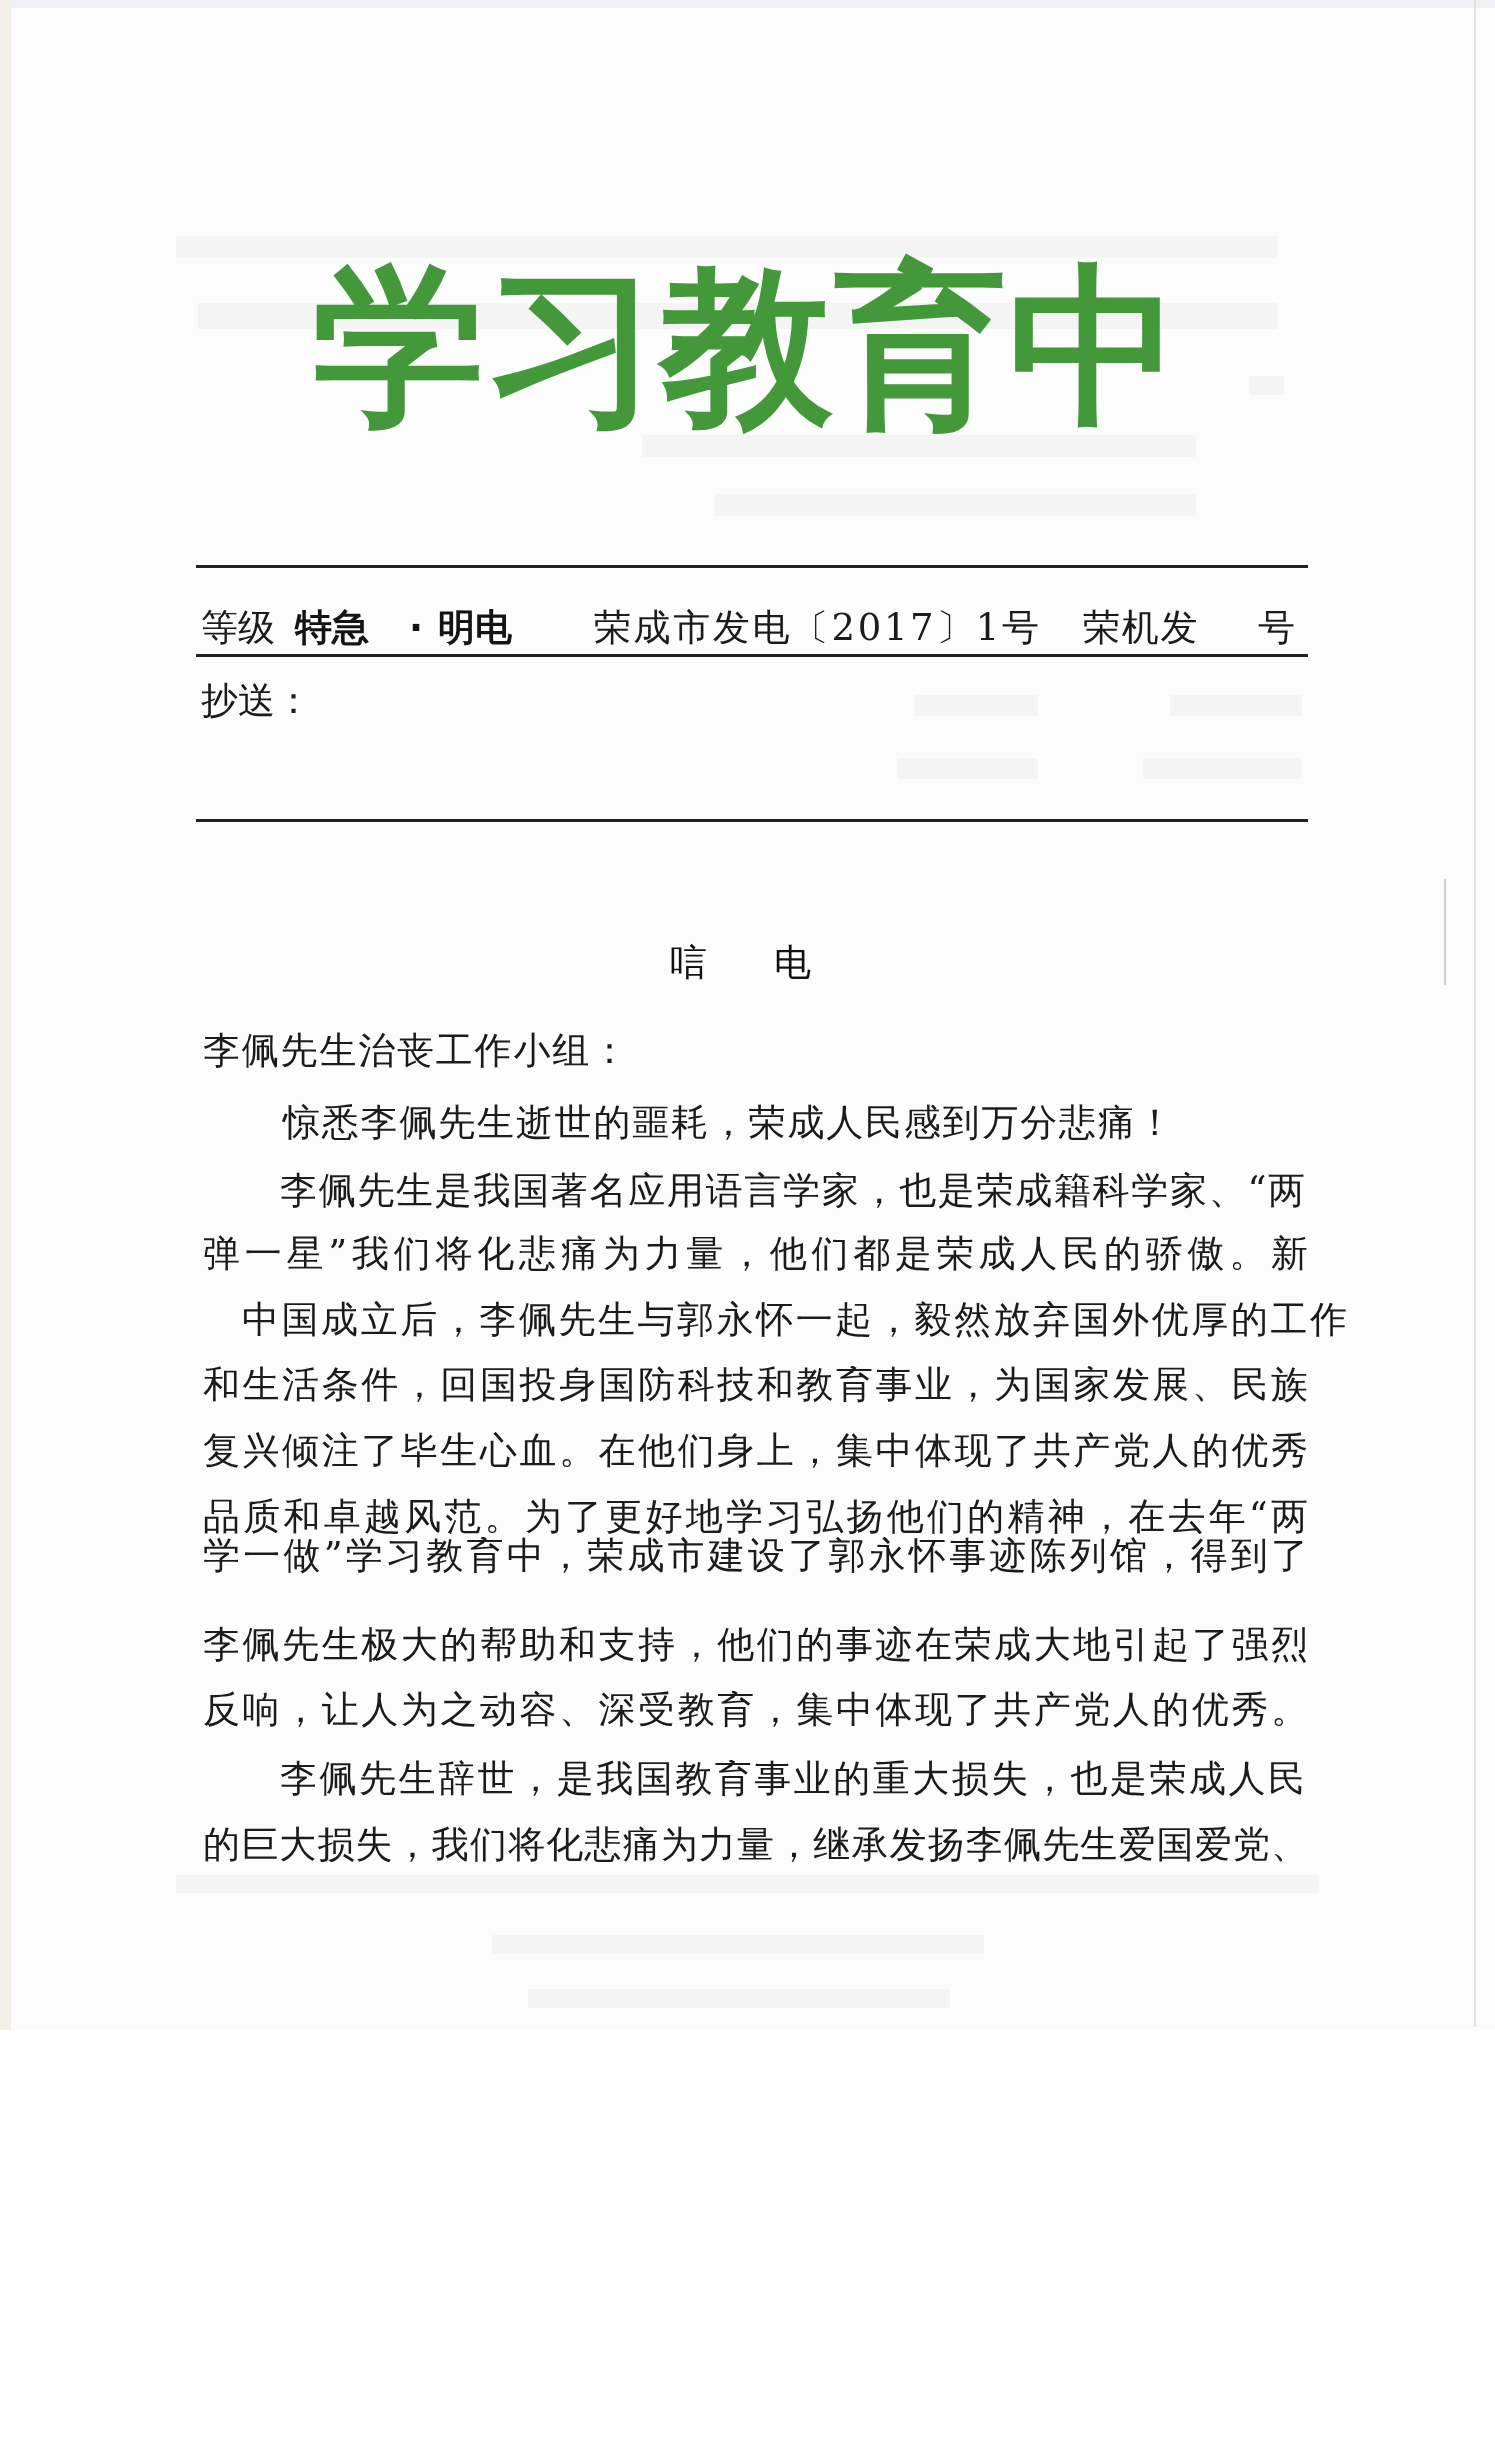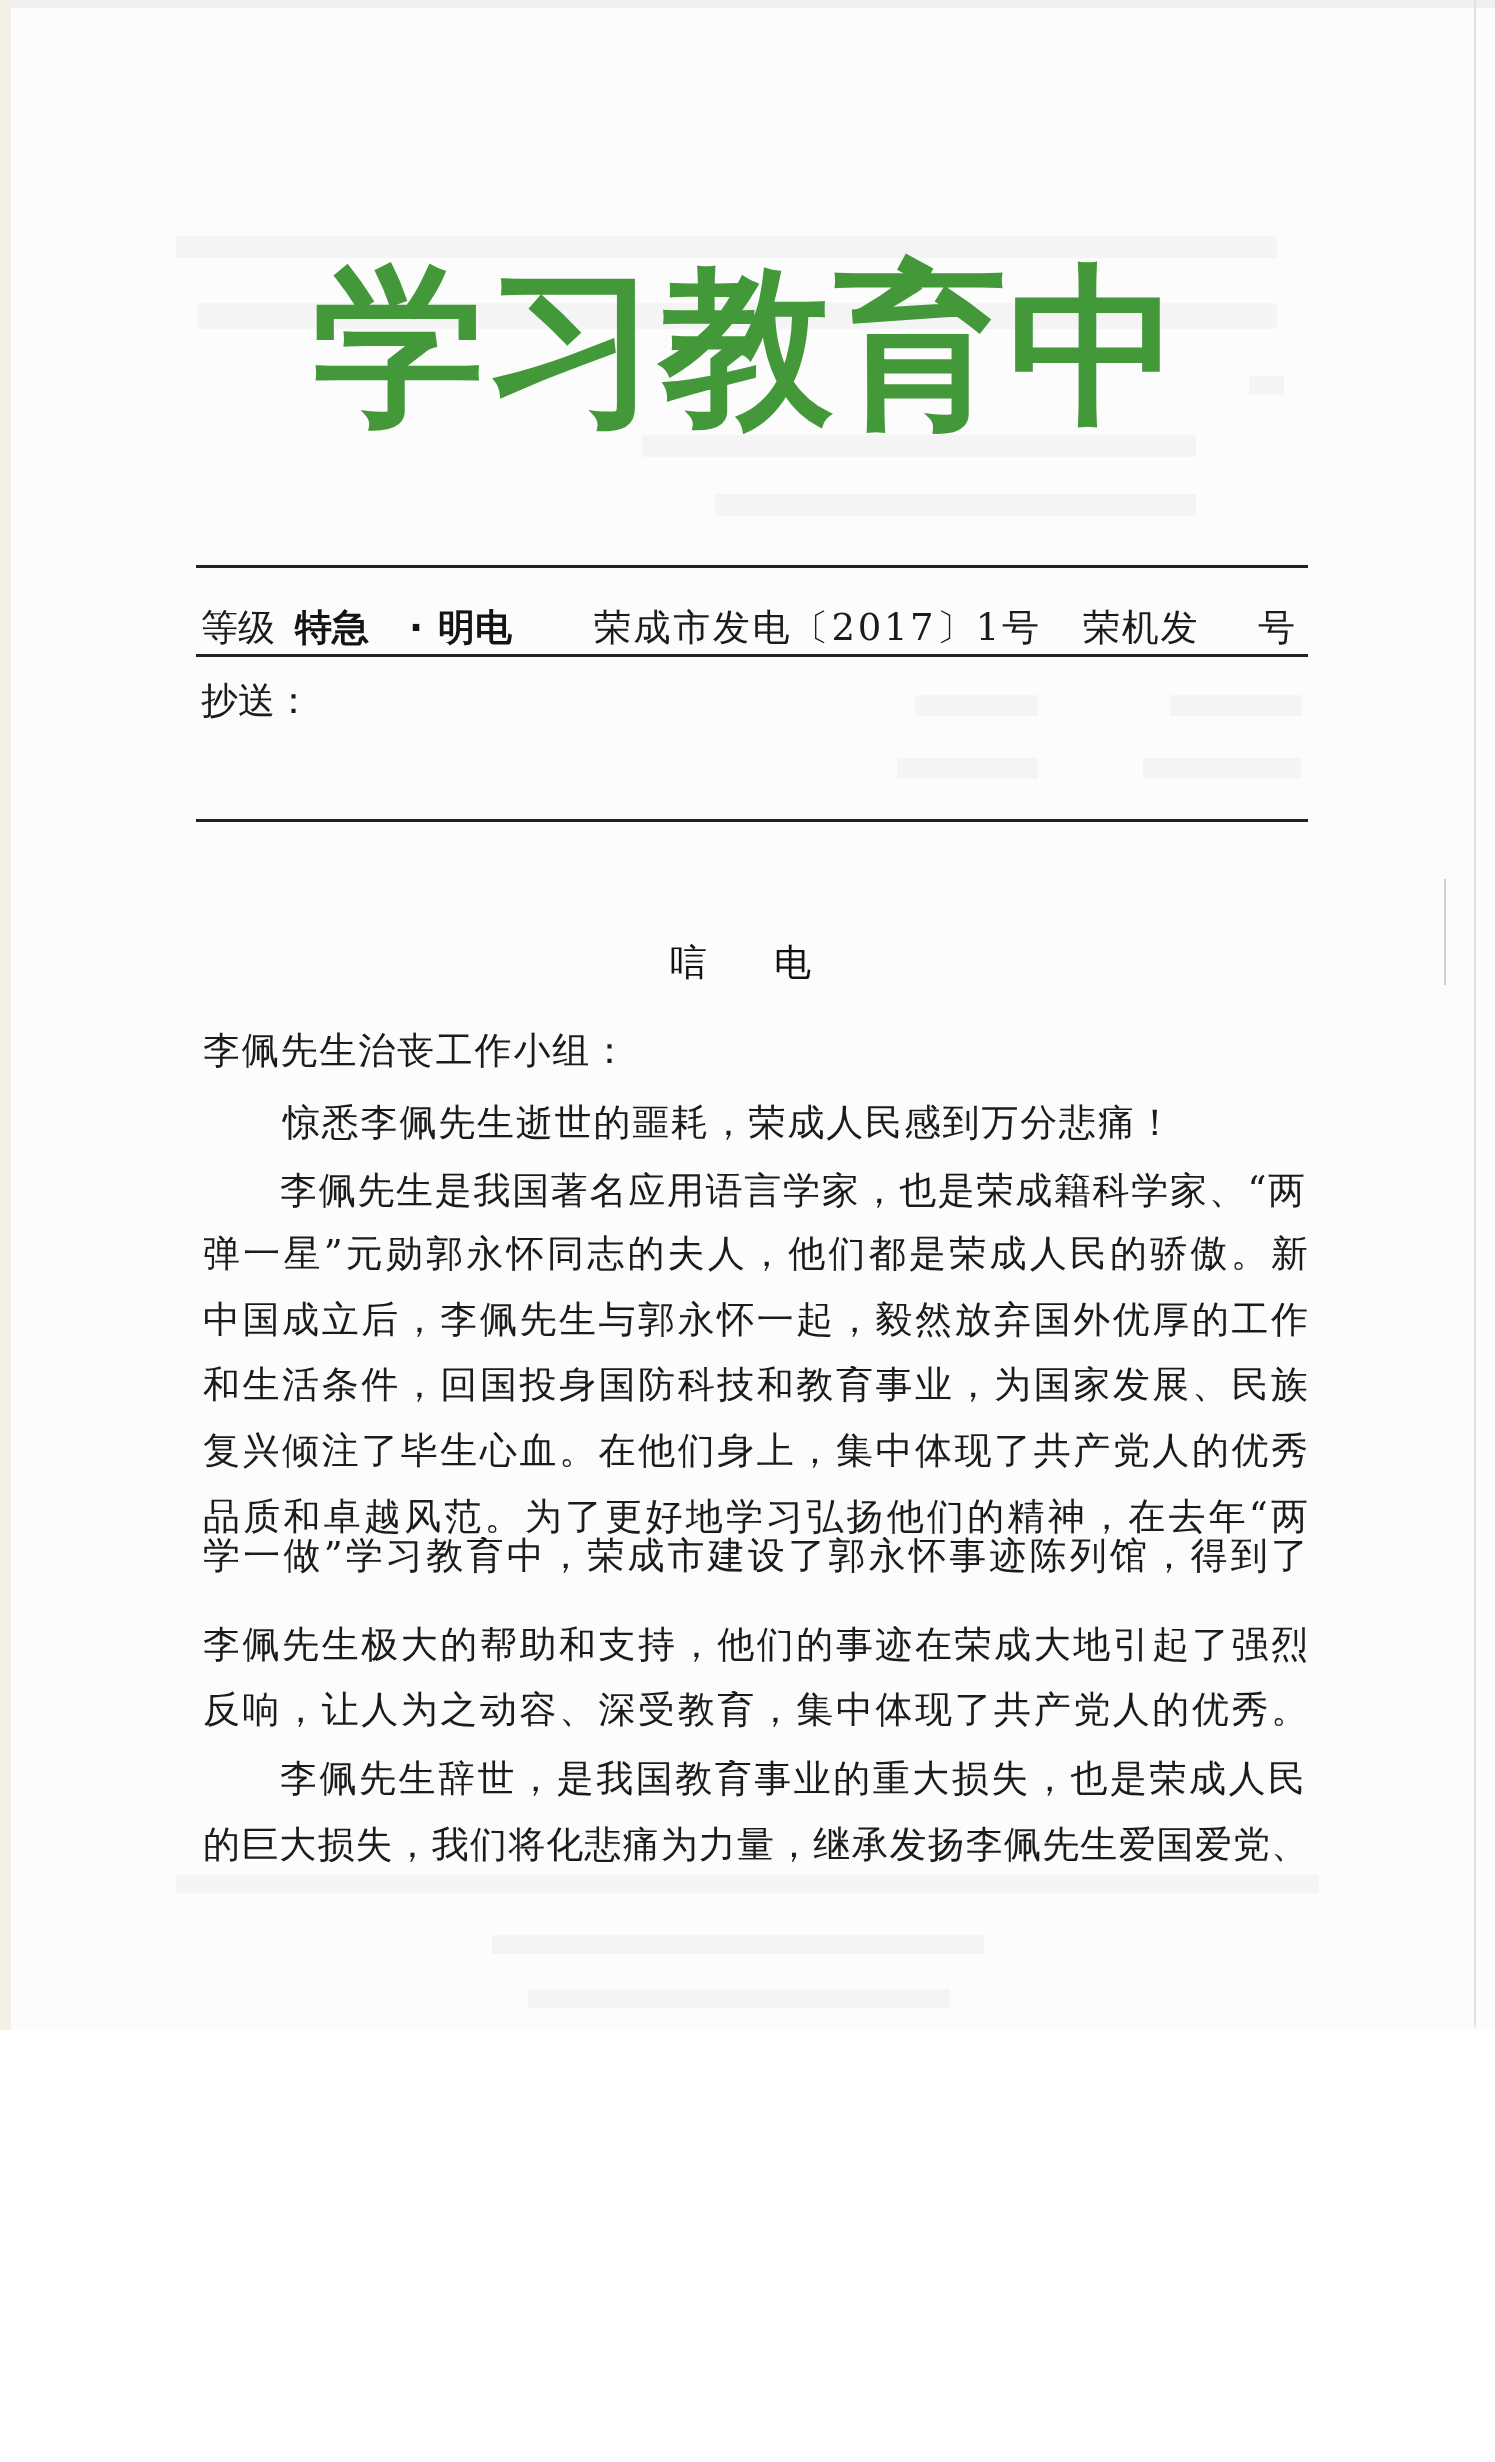--- a/index.html
+++ b/index.html
@@ -104,22 +104,22 @@
 
 <div class="abs rule" style="top:819px;"></div>
 
 <div class="abs heading">唁电</div>
 
 <div class="abs body-line spaced" style="left:203px;top:1032px;">李佩先生治丧工作小组：</div>
 
 <div class="abs body-line spaced" style="left:283px;top:1104px;">惊悉李佩先生逝世的噩耗，荣成人民感到万分悲痛！</div>
 
 <div class="abs body-line just indent" style="top:1172px;">李佩先生是我国著名应用语言学家，也是荣成籍科学家、“两</div>
-<div class="abs body-line just full" style="top:1235px;">弹一星”元勋郭永怀同志的夫人，他们都是荣成人民的骄傲。新</div>
-<div class="abs body-line just full" style="top:1301px;">中国成立后，李佩先生与郭永怀一起，毅然放弃国外优厚的工作</div>
+<div class="abs body-line just full" style="top:1235px;">弹一星”我们将化悲痛为力量，他们都是荣成人民的骄傲。新</div>
+<div class="abs body-line just full" style="top:1301px;margin-left:39px;">中国成立后，李佩先生与郭永怀一起，毅然放弃国外优厚的工作</div>
 <div class="abs body-line just full" style="top:1366px;">和生活条件，回国投身国防科技和教育事业，为国家发展、民族</div>
 <div class="abs body-line just full" style="top:1432px;">复兴倾注了毕生心血。在他们身上，集中体现了共产党人的优秀</div>
 <div class="abs body-line just full" style="top:1498px;">品质和卓越风范。为了更好地学习弘扬他们的精神，在去年“两</div>
 <div class="abs body-line just full" style="top:1491px;margin-top:46px;">学一做”学习教育中，荣成市建设了郭永怀事迹陈列馆，得到了</div>
 <div class="abs body-line just full" style="top:1626px;">李佩先生极大的帮助和支持，他们的事迹在荣成大地引起了强烈</div>
 <div class="abs body-line just full" style="top:1691px;">反响，让人为之动容、深受教育，集中体现了共产党人的优秀。</div>
 
 <div class="abs body-line just indent" style="top:1760px;">李佩先生辞世，是我国教育事业的重大损失，也是荣成人民</div>
 <div class="abs body-line just full" style="top:1826px;">的巨大损失，我们将化悲痛为力量，继承发扬李佩先生爱国爱党、</div>
 

